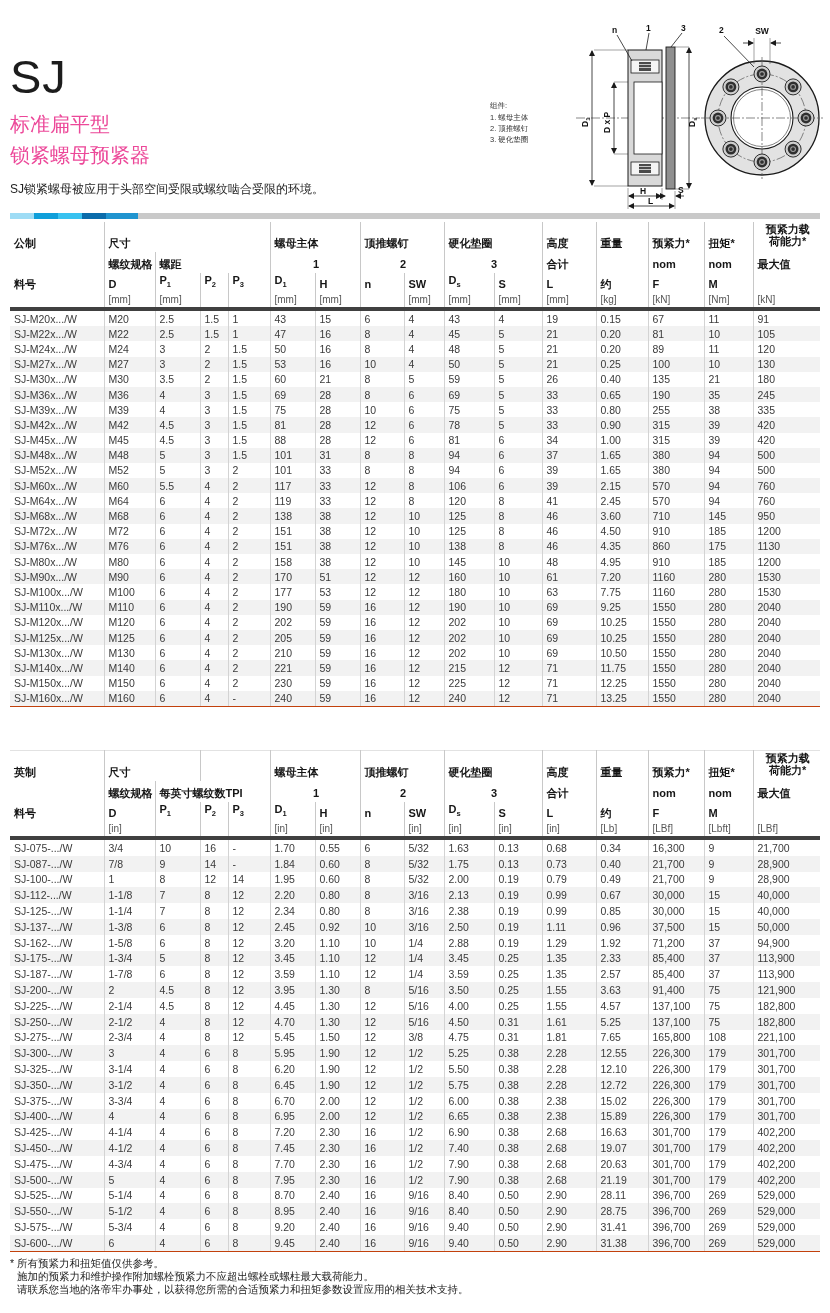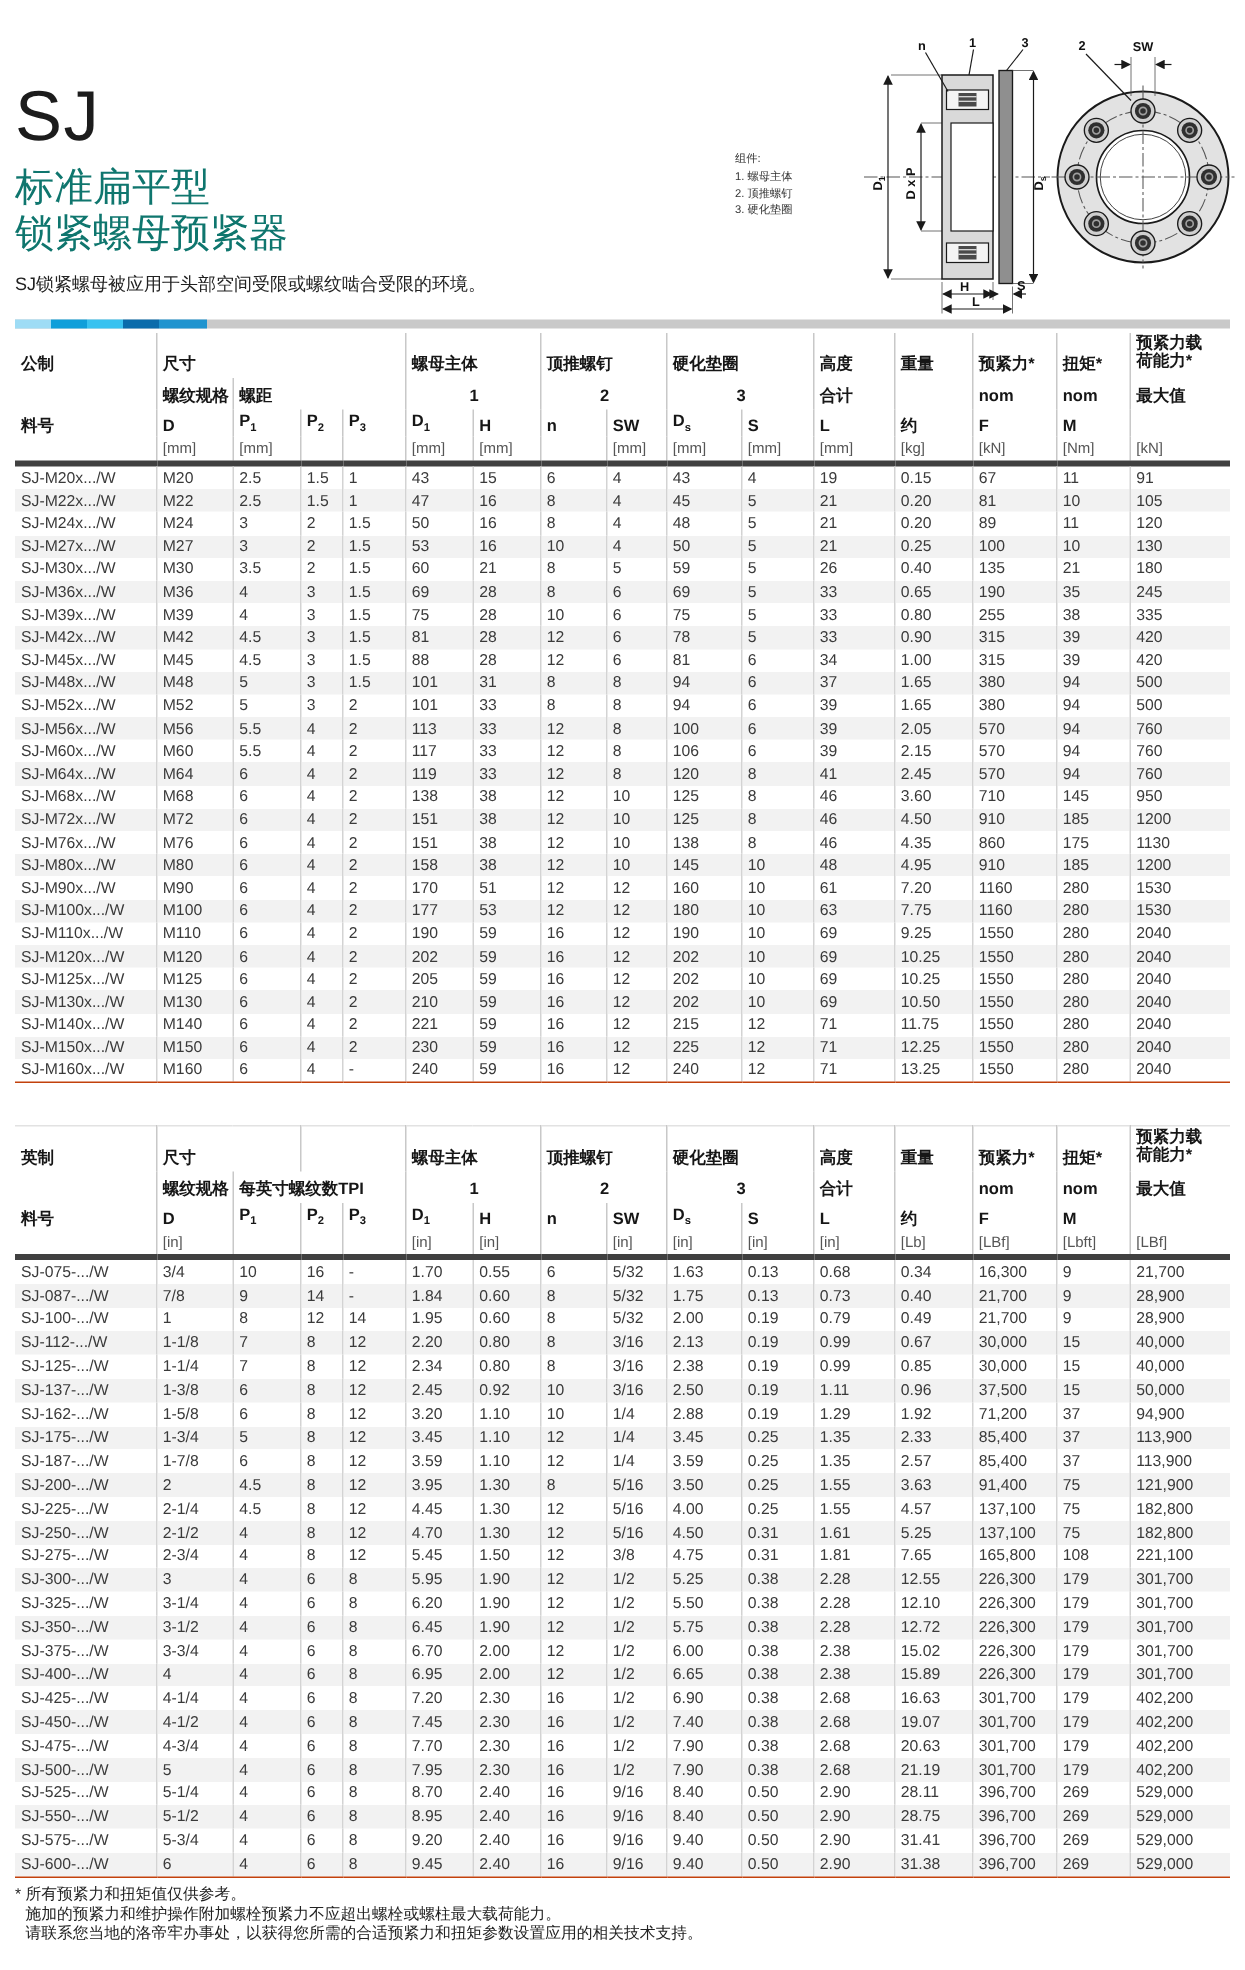--- a/index.html
+++ b/index.html
@@ -5,21 +5,21 @@
   html,body { margin:0; padding:0; }
   body {
     width:830px; height:1313px; position:relative; background:#ffffff;
     font-family:"Liberation Sans","DejaVu Sans",sans-serif; color:#111;
     overflow:hidden;
   }
   .abs { position:absolute; }
 
   
   .title { left:10px; top:53px; font-size:47px; font-weight:400; letter-spacing:1px; color:#1c1c1c; line-height:1; }
-  .subtitle { left:10px; top:109px; font-size:26px; line-height:31px; color:#0f766e; }
+  .subtitle { left:10px; top:109px; font-size:20px; line-height:31px; color:#ec4899; }
   .desc { left:10px; top:181px; font-size:12px; color:#222; }
 
   
   .topbar { left:10px; top:213px; width:810px; height:6px; background:#c9c9c9; font-size:0; }
   .topbar .seg { display:inline-block; height:6px; width:24px; vertical-align:top; }
   .topbar .seg:nth-child(5) { width:32px; }
 
   
   table.dtable { position:absolute; left:10px; width:810px; border-collapse:collapse; table-layout:fixed; }
   #metric-table { top:222px; }
@@ -27,21 +27,21 @@
 
   .dtable th { font-weight:bold; text-align:left; font-size:11px; color:#161616; padding:0 2px 3px 4px; vertical-align:bottom; line-height:1.12; }
   .dtable tr.r1 th { height:26px; }
   .dtable tr.r2 th { height:18px; }
   .dtable tr.r3 th { height:17px; padding-bottom:1px; }
   .dtable tr.r4 th { height:14px; font-weight:normal; font-size:10px; color:#555; padding-bottom:2px; }
   .dtable tr.r4 th { border-bottom:4px solid #404040; }
   .dtable thead .bl { border-left:1px solid #c8c8c8; }
   .dtable .num { text-align:center; }
   .dtable th sub { font-size:7.5px; }
-  .dtable .cap { vertical-align:top; padding-top:1px; }
+  .dtable .cap { vertical-align:top; padding-top:1px;text-align:center; }
   .dtable .cap span { display:inline-block; width:46px; }
 
   .dtable tbody td { font-size:10.5px; color:#3a3a3a; height:15.2px; padding:0 2px 0 4px; vertical-align:middle; white-space:nowrap; overflow:hidden; }
   #imperial-table tbody td { height:15.8px; }
   .dtable tbody td + td { border-left:1px solid #d3d3d3; }
   .dtable tbody tr:nth-child(even) { background:#f2f2f2; }
   .dtable tbody tr:last-child td { border-bottom:1px solid #c2410c; }
 
   
   .footnotes { left:10px; top:1257px; font-size:10.5px; line-height:13px; color:#222; }
@@ -445,38 +445,20 @@
         <td>33</td>
         <td>8</td>
         <td>8</td>
         <td>94</td>
         <td>6</td>
         <td>39</td>
         <td>1.65</td>
         <td>380</td>
         <td>94</td>
         <td>500</td>
-      </tr>
-      <tr>
-        <td>SJ-M56x.../W</td>
-        <td>M56</td>
-        <td>5.5</td>
-        <td>4</td>
-        <td>2</td>
-        <td>113</td>
-        <td>33</td>
-        <td>12</td>
-        <td>8</td>
-        <td>100</td>
-        <td>6</td>
-        <td>39</td>
-        <td>2.05</td>
-        <td>570</td>
-        <td>94</td>
-        <td>760</td>
       </tr>
       <tr>
         <td>SJ-M60x.../W</td>
         <td>M60</td>
         <td>5.5</td>
         <td>4</td>
         <td>2</td>
         <td>117</td>
         <td>33</td>
         <td>12</td>

